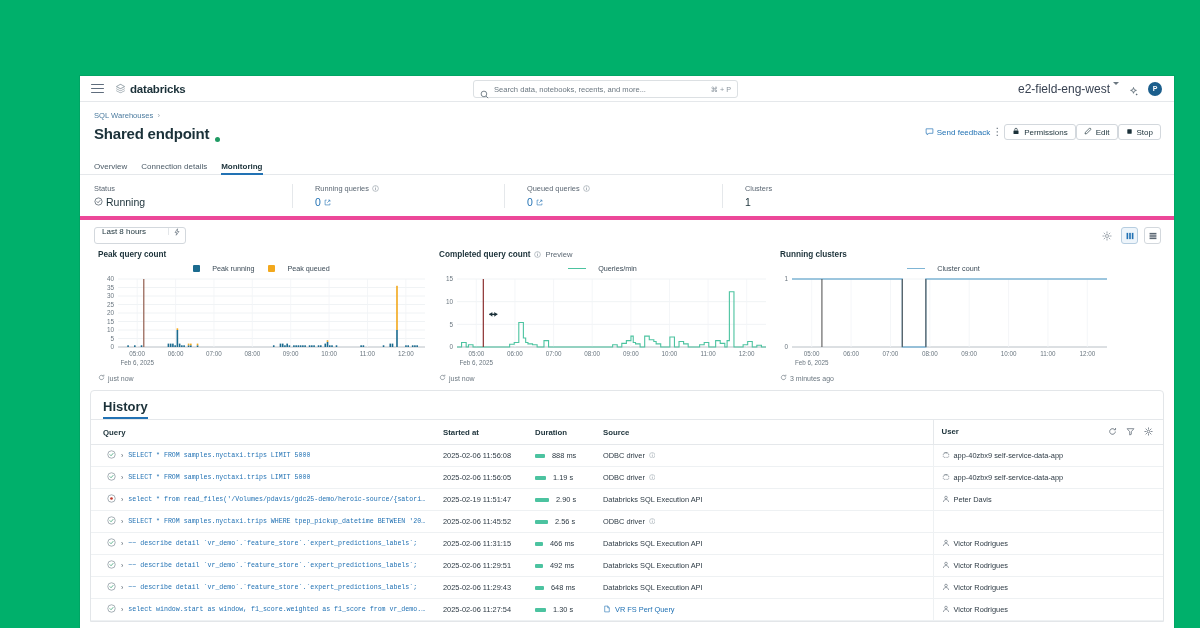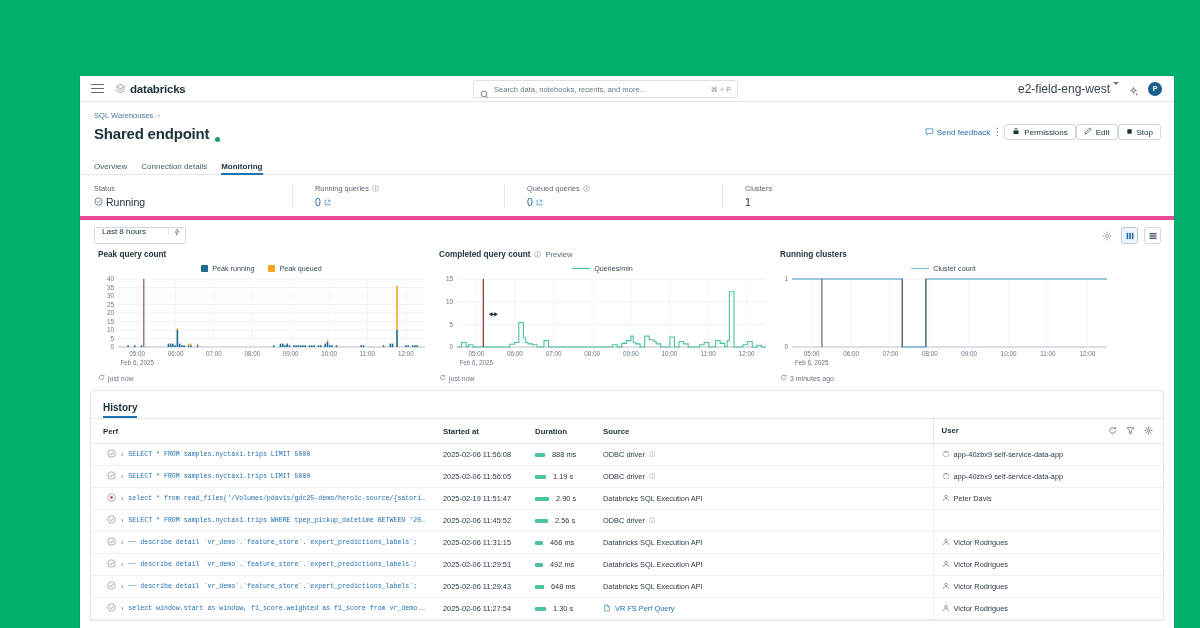--- a/index.html
+++ b/index.html
@@ -104,34 +104,34 @@
   .icon-btn.bordered { border:1px solid #d3d8dd; }
   .icon-btn.active { border:1px solid #b6cde0; background:#eef5fb;}
   
   .charts { display:flex; padding: 0 10px; gap:0; }
   .chart-card { width:341px; padding:0 4px 0 6px; position:relative; }
   .chart-title { font-size:8.2px; font-weight:700; color:#1b3139; display:flex; align-items:center; gap:4px; padding-left:2px;}
   .preview-tag { font-size:7.6px; font-weight:400; color:#5a6672;}
   .chart-legend {
     display:flex; justify-content:center; gap:14px; margin-top:5px; margin-bottom:1px;
   }
-  .lg { display:flex; align-items:center; gap:4px; font-size:7.2px; color:#3b4a56;}
+  .lg { display:flex; align-items:center; gap:12px; font-size:7.2px; color:#3b4a56;}
   .lg-sq { width:7px;height:7px;border-radius:1px;}
   .lg-line { width:18px;height:1.6px;}
   .plot { position:relative; height:96px; margin-top:2px; }
   .plot svg { display:block; }
   .chart-foot { font-size:7px; color:#6b7780; display:flex;align-items:center;gap:3px; margin-top:3px; padding-left:2px;}
   
   .history {
     margin: 8px 10px 0 10px;
     border:1px solid #e3e6e9; border-top-left-radius:4px;border-top-right-radius:4px;
     background:#fff;
   }
   .history-tabbar { padding: 6px 12px 0 12px; border-bottom:1px solid #e5e8eb;}
-  .history-tab { display:inline-block; font-size:10px; font-weight:700; color:#1b3139; padding-bottom:5px; box-shadow: inset 0 -2px 0 0 #2272b4; cursor:pointer;text-align:right;}
+  .history-tab { display:inline-block; font-size:13px; font-weight:700; color:#1b3139; padding-bottom:5px; box-shadow: inset 0 -2px 0 0 #2272b4; cursor:pointer;text-align:right;}
   table.hist { width:100%; border-collapse:collapse; table-layout:fixed;}
   table.hist th {
     font-size:7.8px; font-weight:700; color:#1b3139; text-align:left;
     padding:7px 0 6px 0; border-bottom:1px solid #e5e8eb;
   }
   table.hist td {
     font-size:7.4px; color:#2d3a44;
     padding:5px 0; border-bottom:1px solid #eef1f3; vertical-align:middle;
   }
   .c-query { width:352px; padding-left:12px !important;}
@@ -590,21 +590,21 @@
     </div>
   </div>
 
   <div class="history">
     <div class="history-tabbar">
       <span class="history-tab">History</span>
     </div>
     <table class="hist">
       <thead>
         <tr>
-          <th class="c-query">Perf</th>
+          <th class="c-query">Query</th>
           <th class="c-started">Started at</th>
           <th class="c-duration">Duration</th>
           <th class="c-source">Source</th>
           <th class="c-user">
             <span>User</span>
             <span class="tbl-actions">
               <span>
                 <svg width="9" height="9" viewBox="0 0 16 16">
                     <path d="M13 8a5 5 0 11-1.6-3.7" fill="none" stroke="#5a6672" stroke-width="1.4"></path>
                     <path d="M13.4 1.8v3.1h-3.1" fill="none" stroke="#5a6672" stroke-width="1.4"></path>

